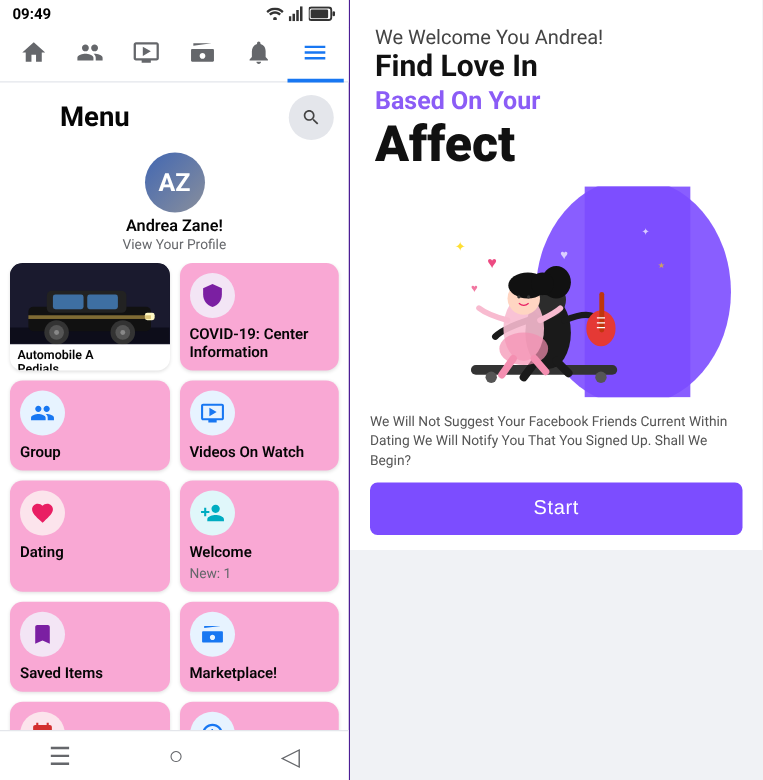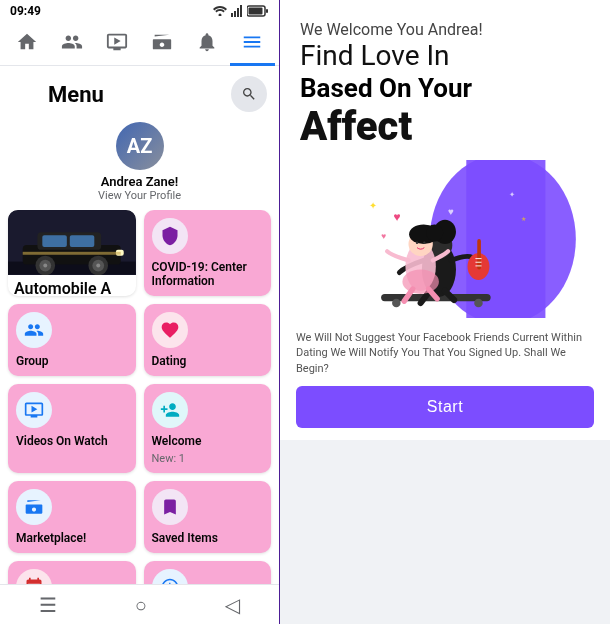--- a/index.html
+++ b/index.html
@@ -151,21 +151,21 @@
       background: #1a1a2e;
       display: flex;
       align-items: center;
       justify-content: center;
       overflow: hidden;
       position: relative;
     }
     .car-info {
       padding: 4px 6px;
     }
-    .car-title { font-size: 16px; font-weight: 600; color: #050505; }
+    .car-title { font-size: 10px; font-weight: 600; color: #050505; }
 
     .menu-icon {
       width: 36px;
       height: 36px;
       border-radius: 50%;
       display: flex;
       align-items: center;
       justify-content: center;
       font-size: 18px;
       margin-bottom: 2px;
@@ -225,29 +225,29 @@
       padding: 20px 20px 10px;
       position: relative;
       z-index: 2;
     }
     .dating-welcome {
       font-size: 16px;
       color: #444;
       font-weight: 400;
     }
     .dating-title {
-      font-size: 28px;
-      font-weight: 400;
+      font-size: 24px;
+      font-weight: 700;
       color: #111;
       line-height: 1.2;
     }
     .dating-subtitle {
-      font-size: 26px;
+      font-size: 20px;
       font-weight: 700;
-      color: #000000;
+      color: #8b5cf6;
     }
     .dating-affect {
       font-size: 40px;
       font-weight: 900;
       color: #111;
     }
 
     .dating-illustration {
       flex: 1;
       position: relative;
@@ -405,63 +405,63 @@
     <div class="menu-card">
       <div class="menu-icon icon-blue">
         <svg width="20" height="20" viewBox="0 0 24 24" fill="#1877f2">
           <path d="M16 11c1.66 0 2.99-1.34 2.99-3S17.66 5 16 5c-1.66 0-3 1.34-3 3s1.34 3 3 3zm-8 0c1.66 0 2.99-1.34 2.99-3S9.66 5 8 5C6.34 5 5 6.34 5 8s1.34 3 3 3zm0 2c-2.33 0-7 1.17-7 3.5V19h14v-2.5c0-2.33-4.67-3.5-7-3.5zm8 0c-.29 0-.62.02-.97.05 1.16.84 1.97 1.97 1.97 3.45V19h6v-2.5c0-2.33-4.67-3.5-7-3.5z"></path>
         </svg>
       </div>
       <div class="menu-label">Group</div>
     </div>
 
     <div class="menu-card">
+      <div class="menu-icon icon-blue">
+        <svg width="20" height="20" viewBox="0 0 24 24" fill="#1877f2">
+          <path d="M21 3H3c-1.11 0-2 .89-2 2v12c0 1.1.89 2 2 2h5v2h8v-2h5c1.1 0 1.99-.9 1.99-2L23 5c0-1.11-.9-2-2-2zm0 14H3V5h18v12zm-5-6l-7 4V7z"></path>
+        </svg>
+      </div>
+      <div class="menu-label">Videos On Watch</div>
+    </div>
+
+    <div class="menu-card">
       <div class="menu-icon icon-pink">
         <svg width="20" height="20" viewBox="0 0 24 24" fill="#e91e63">
           <path d="M12 21.35l-1.45-1.32C5.4 15.36 2 12.28 2 8.5 2 5.42 4.42 3 7.5 3c1.74 0 3.41.81 4.5 2.09C13.09 3.81 14.76 3 16.5 3 19.58 3 22 5.42 22 8.5c0 3.78-3.4 6.86-8.55 11.54L12 21.35z"></path>
         </svg>
       </div>
       <div class="menu-label">Dating</div>
     </div>
 
     <div class="menu-card">
-      <div class="menu-icon icon-blue">
-        <svg width="20" height="20" viewBox="0 0 24 24" fill="#1877f2">
-          <path d="M21 3H3c-1.11 0-2 .89-2 2v12c0 1.1.89 2 2 2h5v2h8v-2h5c1.1 0 1.99-.9 1.99-2L23 5c0-1.11-.9-2-2-2zm0 14H3V5h18v12zm-5-6l-7 4V7z"></path>
-        </svg>
-      </div>
-      <div class="menu-label">Videos On Watch</div>
-    </div>
-
-    <div class="menu-card">
       <div class="menu-icon icon-teal">
         <svg width="20" height="20" viewBox="0 0 24 24" fill="#00acc1">
           <path d="M15 12c2.21 0 4-1.79 4-4s-1.79-4-4-4-4 1.79-4 4 1.79 4 4 4zm-9-2V7H4v3H1v2h3v3h2v-3h3v-2H6zm9 4c-2.67 0-8 1.34-8 4v2h16v-2c0-2.66-5.33-4-8-4z"></path>
         </svg>
       </div>
       <div class="menu-label">Welcome</div>
       <div class="menu-sublabel">New: 1</div>
     </div>
 
     <div class="menu-card">
+      <div class="menu-icon icon-purple">
+        <svg width="20" height="20" viewBox="0 0 24 24" fill="#7b1fa2">
+          <path d="M17 3H7c-1.1 0-1.99.9-1.99 2L5 21l7-3 7 3V5c0-1.1-.9-2-2-2z"></path>
+        </svg>
+      </div>
+      <div class="menu-label">Saved Items</div>
+    </div>
+
+    <div class="menu-card">
       <div class="menu-icon icon-blue">
         <svg width="20" height="20" viewBox="0 0 24 24" fill="#1877f2">
           <path d="M20 4H4v2l16-2zm1 5H3c-.55 0-1 .45-1 1v9c0 .55.45 1 1 1h18c.55 0 1-.45 1-1v-9c0-.55-.45-1-1-1zm-9 8.5c-1.38 0-2.5-1.12-2.5-2.5s1.12-2.5 2.5-2.5 2.5 1.12 2.5 2.5-1.12 2.5-2.5 2.5z"></path>
         </svg>
       </div>
       <div class="menu-label">Marketplace!</div>
-    </div>
-
-    <div class="menu-card">
-      <div class="menu-icon icon-purple">
-        <svg width="20" height="20" viewBox="0 0 24 24" fill="#7b1fa2">
-          <path d="M17 3H7c-1.1 0-1.99.9-1.99 2L5 21l7-3 7 3V5c0-1.1-.9-2-2-2z"></path>
-        </svg>
-      </div>
-      <div class="menu-label">Saved Items</div>
     </div>
 
     <div class="menu-card">
       <div class="menu-icon icon-red">
         <svg width="20" height="20" viewBox="0 0 24 24" fill="#d32f2f">
           <path d="M17 12h-5v5h5v-5zM16 1v2H8V1H6v2H5c-1.11 0-1.99.9-1.99 2L3 19c0 1.1.89 2 2 2h14c1.1 0 2-.9 2-2V5c0-1.1-.9-2-2-2h-1V1h-2zm3 18H5V8h14v11z"></path>
         </svg>
       </div>
 
     </div>

